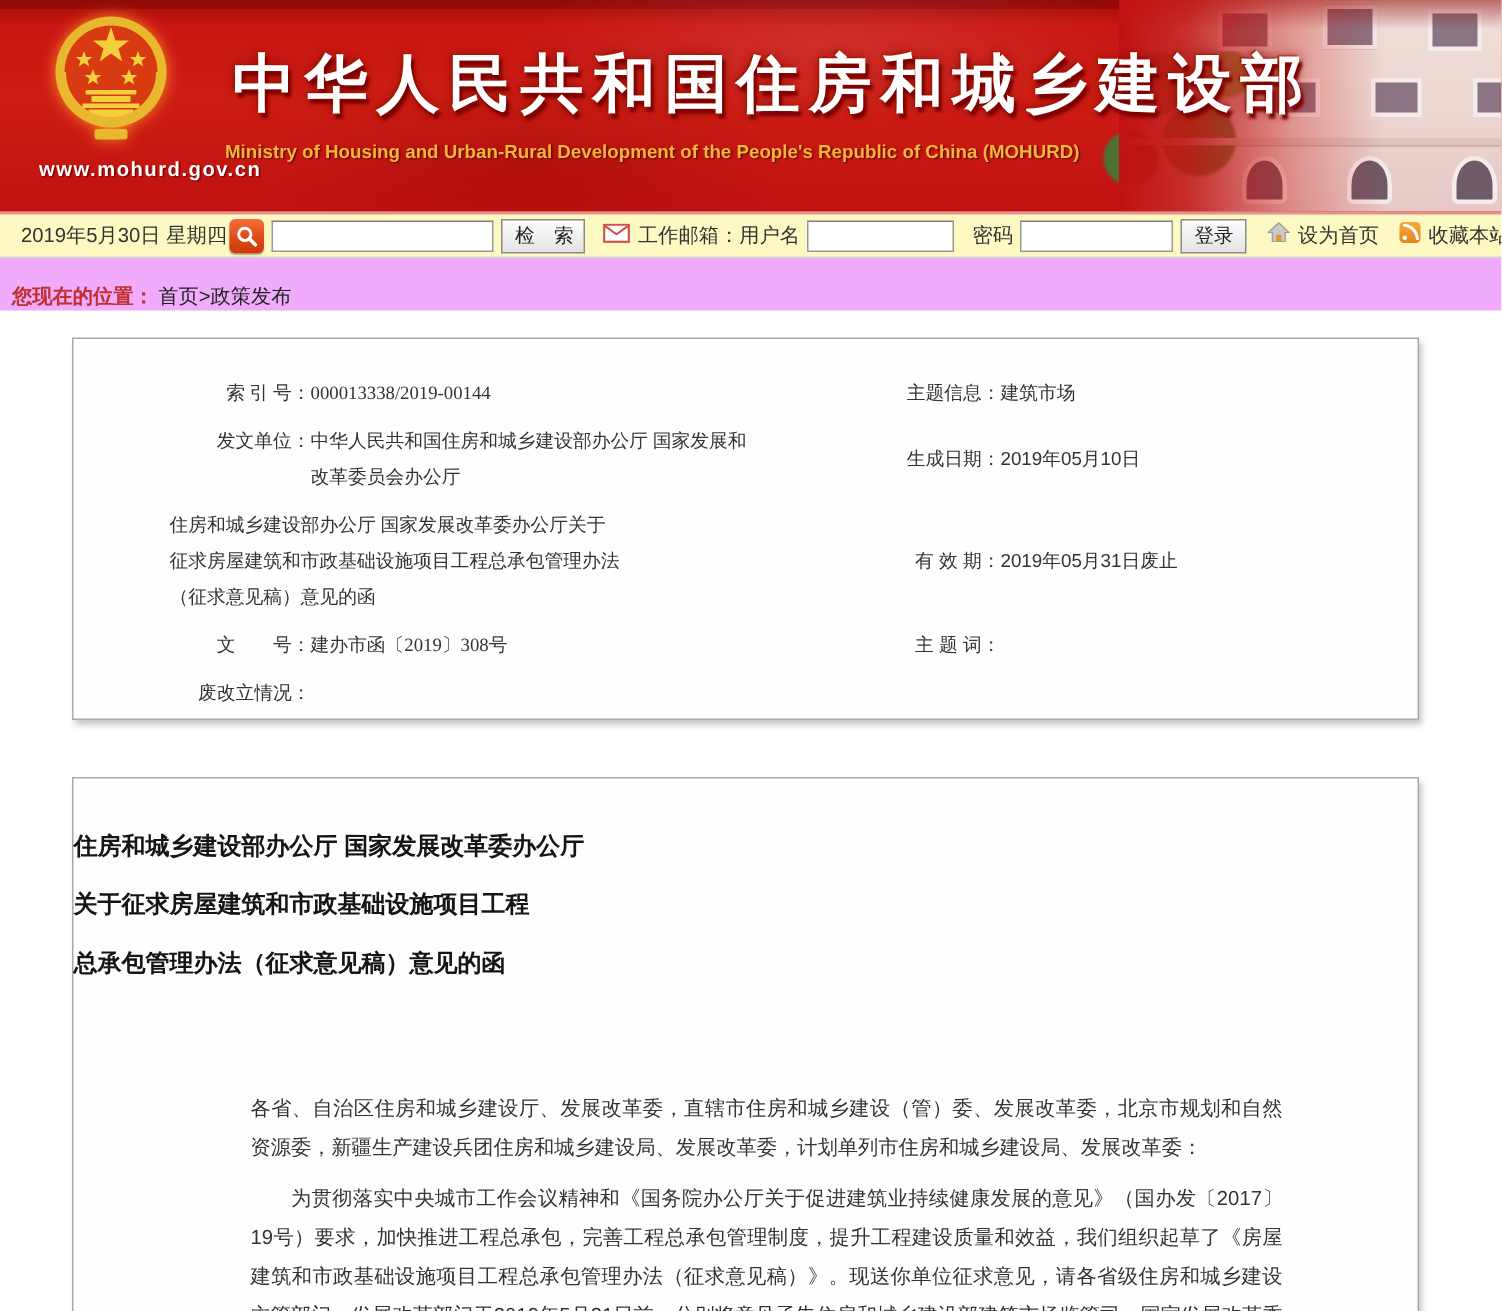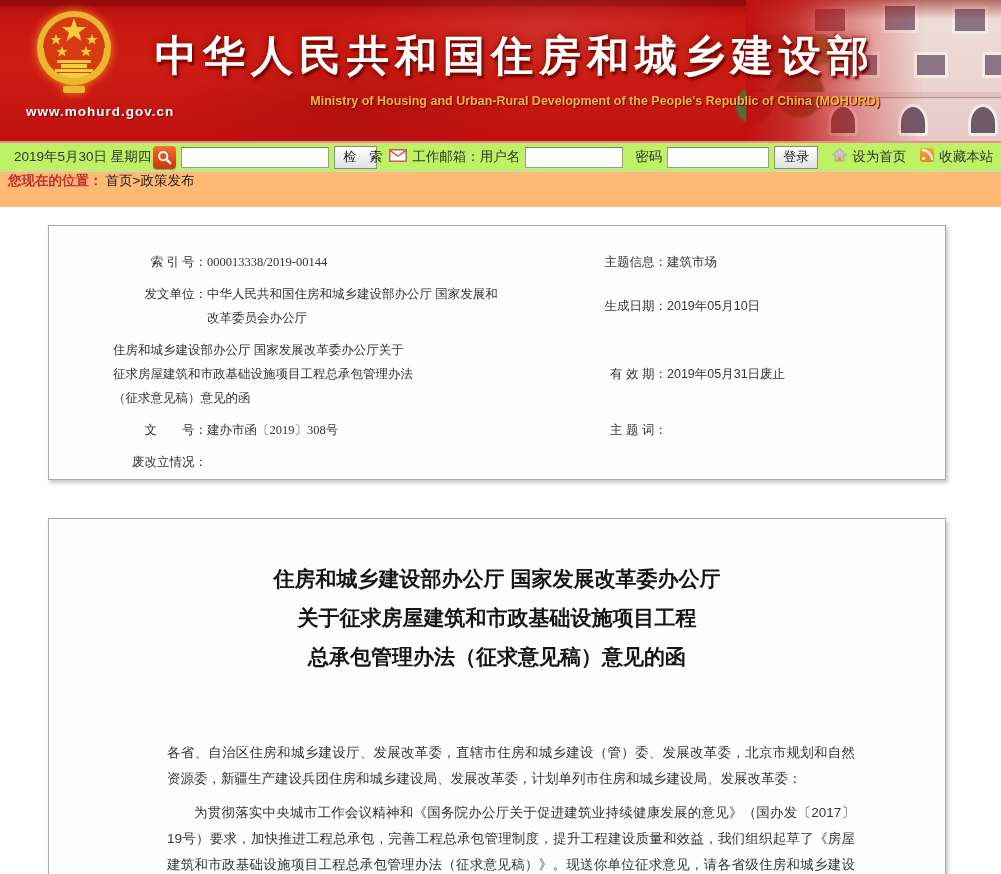--- a/index.html
+++ b/index.html
@@ -55,28 +55,28 @@
     margin-top:2px; color:#ffffff; font-weight:bold; font-size:13.5px; letter-spacing:1px;
     text-shadow:1px 1px 1px #700; white-space:nowrap;
   }
   .banner-title-cn {
     position:absolute; left:150px; top:28px; width:730px; text-align:center;
     font-size:42px; font-weight:bold; letter-spacing:6px; color:#ffffff;
     text-shadow: 2px 3px 2px #7c0200, -1px -1px 1px #9b1a00, 0 0 8px rgba(130,10,0,.8);
     white-space:nowrap;
   }
   .banner-title-en {
-    position:absolute; left:150px; top:94px; width:730px; text-align:right;
+    position:absolute; left:150px; top:94px; width:730px; text-align:left;
     font-size:12.5px; font-weight:bold; color:#f2b63d;
     text-shadow:1px 1px 1px #6e0300; white-space:nowrap;
   }
 
   
   .toolbar {
-    height:31px; background:#bef264;
+    height:31px; background:#fef9c3;
     border-top:2px solid #e5928e; border-bottom:1px solid #d2d2d2;
     display:flex; align-items:center; padding:0 10px 0 14px;
     font-size:13.5px; color:#333;
   }
   .tb-date { width:138px; white-space:nowrap; }
   .icon-search {
     width:23px; height:23px; border-radius:4px; margin-left:2px; flex:none;
     background: linear-gradient(180deg,#f4703a,#dd4713 60%,#c93a0e);
     display:flex; align-items:center; justify-content:center; cursor:pointer;
     box-shadow:0 1px 1px rgba(0,0,0,.3);
@@ -86,21 +86,21 @@
     margin-left:5px; font-size:12px; padding:0 4px; font-family:inherit;
   }
   .inp-search { width:148px; }
   .inp-user { width:98px; }
   .inp-pwd { width:102px; }
   .tb-btn {
     height:23px; margin-left:5px; padding:0 8px; font-size:13px; color:#222;
     background:linear-gradient(180deg,#fdfdfd,#e3e3e3); border:1px solid #8a8a8a;
     font-family:inherit; cursor:pointer; white-space:nowrap;
   }
-  .btn-retrieve { width:43px; }
+  .btn-retrieve { width:56px; }
   .icon-envelope { margin-left:12px; flex:none; }
   .tb-label { margin-left:5px; white-space:nowrap; }
   .lbl-pwd { margin-left:12px; }
   .tb-spacer { flex:1; }
   .quick-link { display:flex; align-items:flex-start; margin-left:14px; cursor:pointer; white-space:nowrap; }
   .quick-link .ql-text { margin-left:5px; color:#333; }
   .icon-home { flex:none; }
   .icon-bookmark {
     width:14px; height:14px; border-radius:3px; flex:none;
     background:linear-gradient(180deg,#f5a93f,#e4851d); position:relative; overflow:hidden;
@@ -109,22 +109,22 @@
     content:''; position:absolute; left:2px; bottom:2px; width:9px; height:9px;
     border:2px solid #fff; border-left:none; border-bottom:none; border-radius:0 100% 0 0;
   }
   .icon-bookmark::after {
     content:''; position:absolute; left:2px; bottom:2px; width:3px; height:3px;
     background:#fff; border-radius:50%;
   }
 
   
   .breadcrumb {
-    height:35px; display:flex; align-items:flex-start; padding-left:8px;
-    font-size:13.5px; background:#fdba74;
+    height:35px; display:flex; align-items:flex-end; padding-left:8px;
+    font-size:13.5px; background:#f0abfc;
   }
   .bc-prefix { color:#c03030; font-weight:bold; }
   .bc-path { color:#222; margin-left:3px; cursor:pointer; }
 
   
   .panel {
     position:absolute; left:48px; width:898px; background:#fffefe;
     border:1px solid #a8a8a8; box-shadow:2px 3px 4px rgba(0,0,0,.22);
   }
   .meta-box { top:225px; height:255px; }
@@ -136,21 +136,21 @@
   .meta-col-right { width:340px; margin-left:66px; }
   .mrow { display:flex; margin-bottom:8px; line-height:24px;font-family:Liberation Serif, serif; }
   .mlabel { width:94px; flex:none; text-align:right; color:#333; }
   .mlabel.wide { letter-spacing:0; }
   .mvalue { width:300px; }
   .rrow { display:flex; align-items:center; margin-bottom:8px; line-height:24px; }
   .rrow .mlabel { width:86px; }
   .rh1 { min-height:24px; } .rh2 { min-height:48px; } .rh3 { min-height:72px; } .rh4 { min-height:24px;justify-content:flex-end; }
 
   
-  .doc-title { margin-top:40px; text-align:center; font-size:21px; font-weight:bold;
+  .doc-title { margin-top:26px; font-size:16px; font-weight:bold;
                line-height:39px; color:#151515; }
   .doc-body { margin:64px 90px 0 118px; font-size:13.5px; line-height:26px; color:#333; text-align:justify; }
   .doc-body p { margin:0; }
   .doc-body p + p { margin-top:8px; }
   .doc-body p.indent { text-indent:2em; }
 </style>
 </head>
 <body>
 
 <div class="banner">

